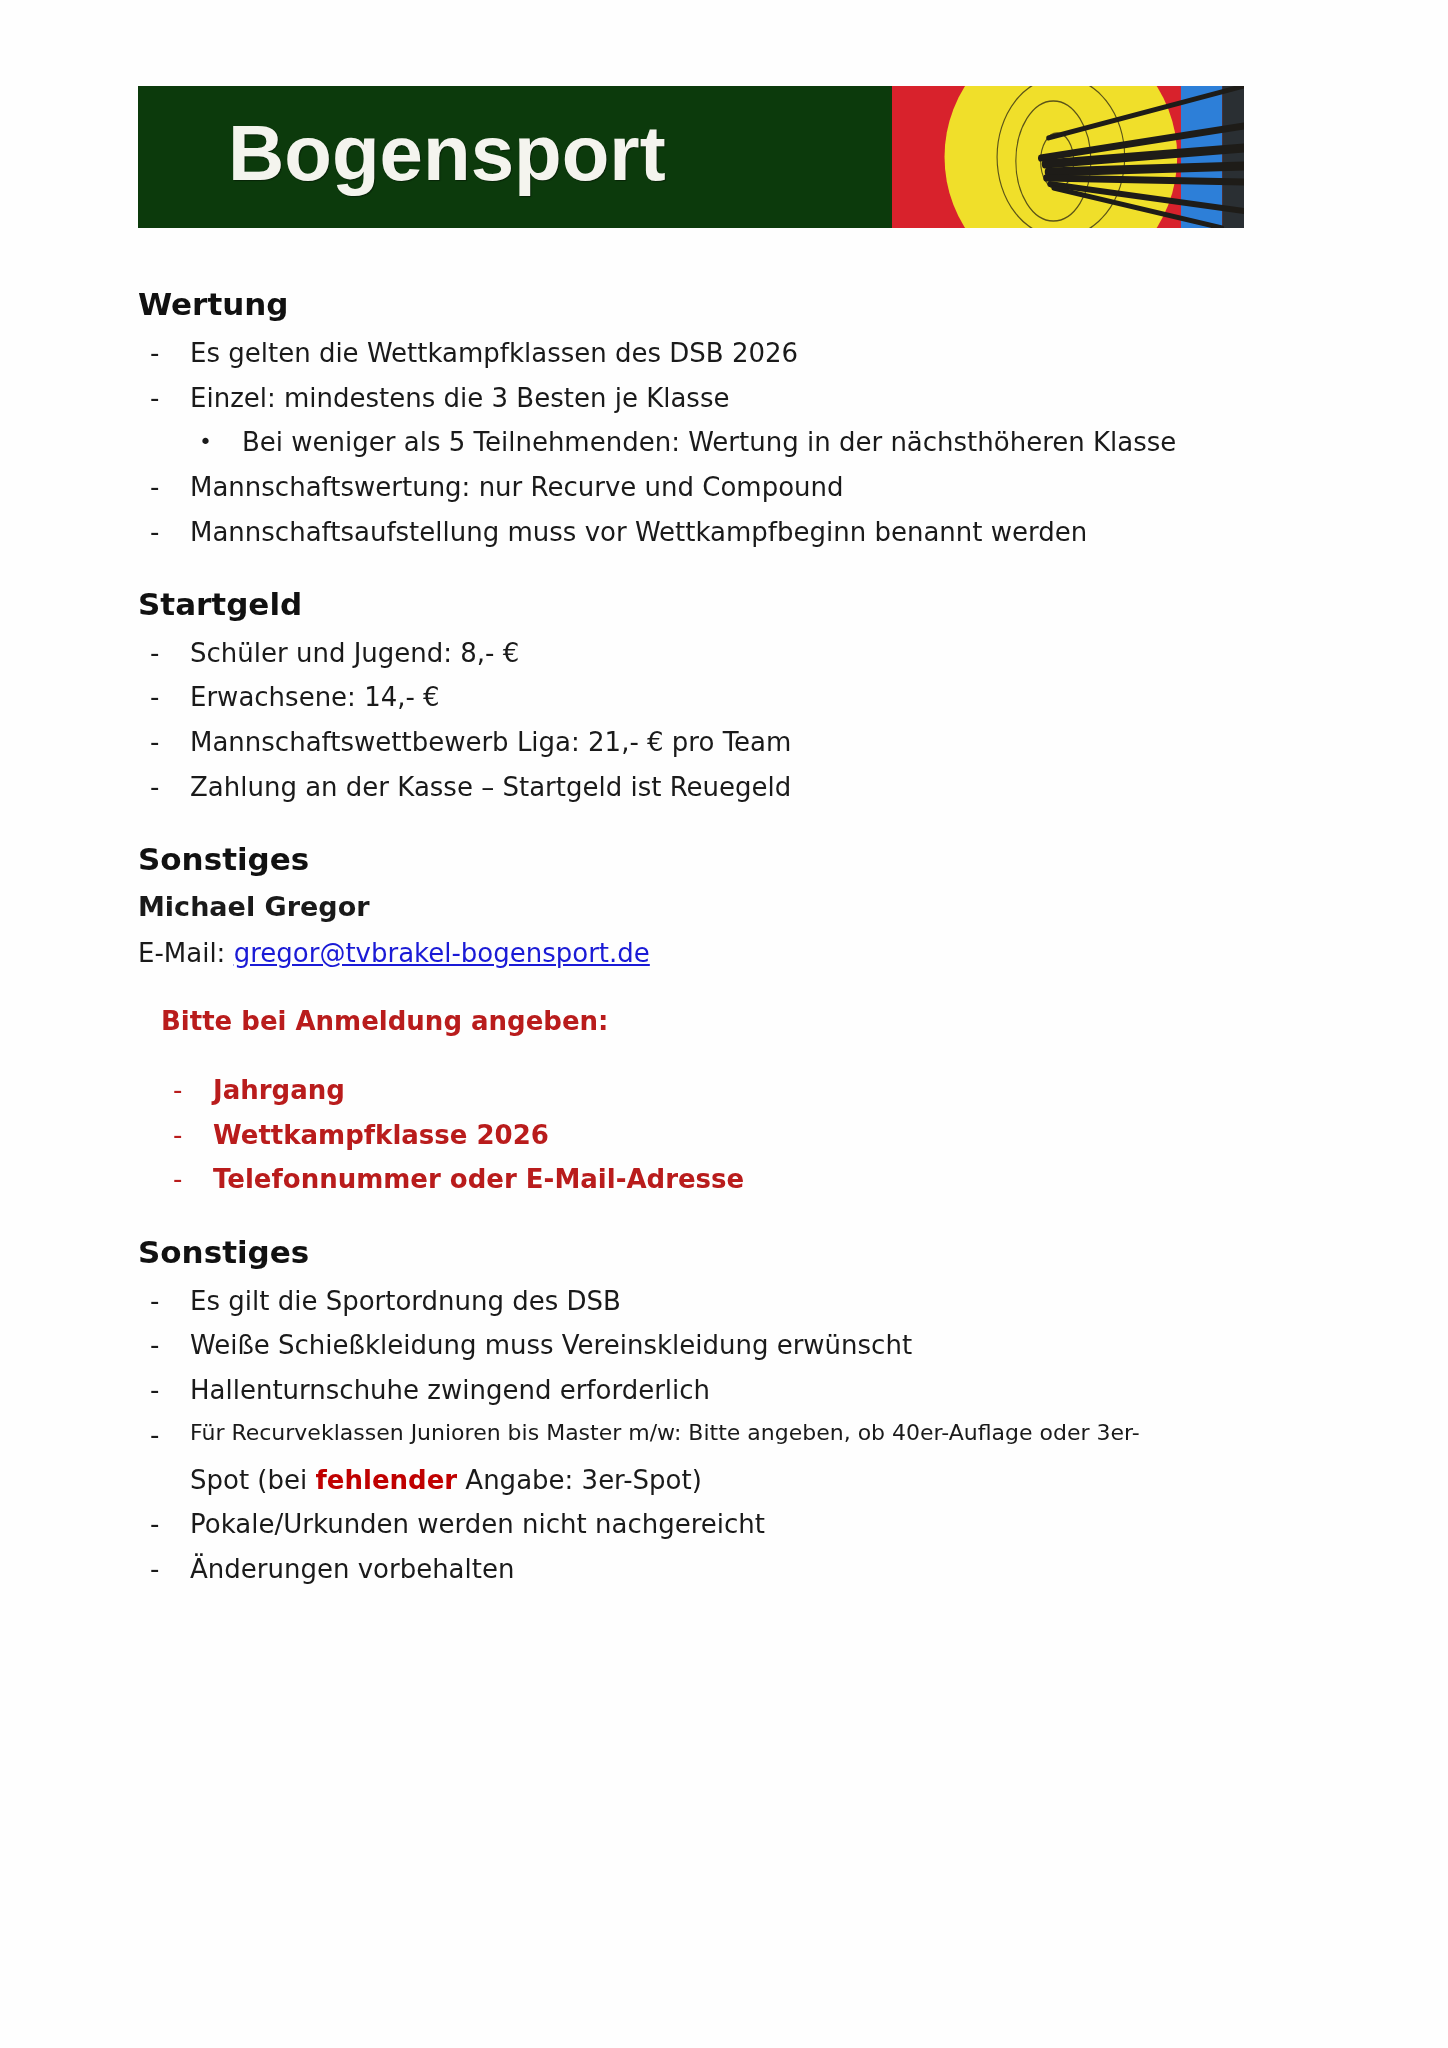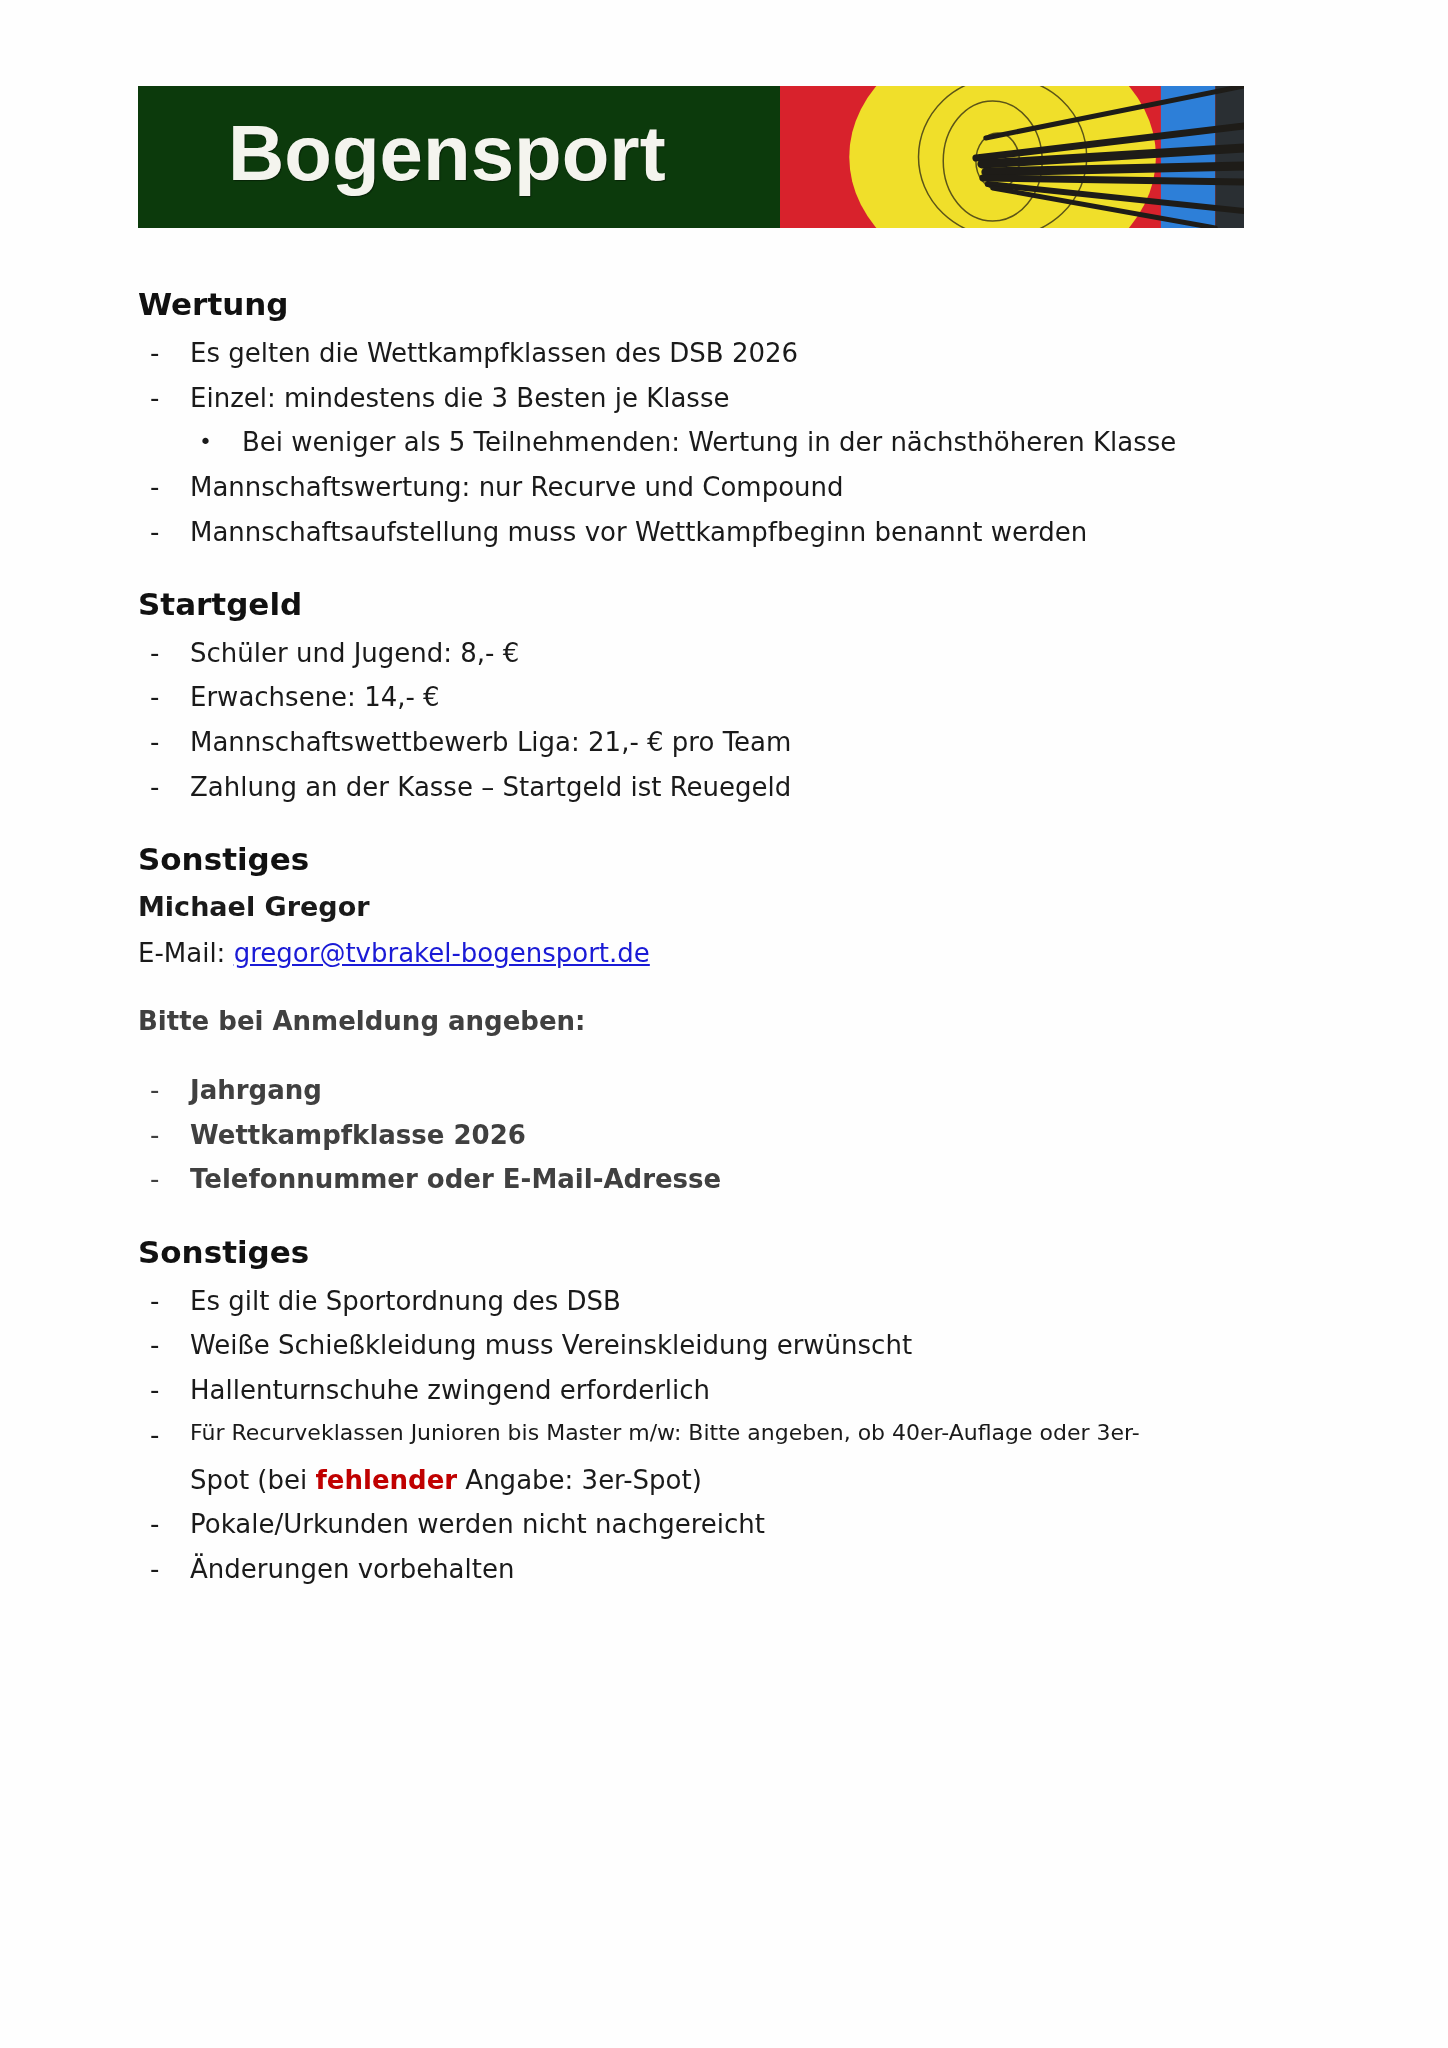--- a/index.html
+++ b/index.html
@@ -6,38 +6,38 @@
   body {
     width: 1448px; height: 2048px; background: #fefefe; position: relative;
     font-family: "DejaVu Sans", "Liberation Sans", sans-serif; color: #111;
     overflow: hidden;
   }
   .banner {
     position: absolute; left: 138px; top: 86px; width: 1106px; height: 142px;
     display: flex; overflow: hidden;
   }
   .banner-green {
-    width: 642px; height: 100%; background: #0c3a0c; position: relative;
+    width: 754px; height: 100%; background: #0c3a0c; position: relative;
   }
   .banner-title {
     position: absolute; left: 90px; top: 22px;
     font-family: "Liberation Sans", sans-serif; font-weight: bold;
     font-size: 78px; color: #f4f4ee; letter-spacing: 0px;
     text-shadow: 1px 1px 1px rgba(0,0,0,0.4);
   }
   .banner-target { flex: 1; height: 100%; position: relative; }
   .banner-target svg { width: 100%; height: 100%; display: block; }
 
   .h { position: absolute; left: 138px; font-weight: bold; font-size: 31px; color: #111; }
   .line { position: absolute; left: 0; font-size: 26px; color: #1a1a1a; white-space: nowrap; }
   .dash { position: absolute; left: 150px; }
   .txt { position: absolute; left: 190px; }
   .bullet-dot { position: absolute; left: 199px; font-size: 22px; }
   .bullet-txt { position: absolute; left: 242px; }
-  .red { color: #404040; font-weight: bold; }
+  .red { color: #b91c1c; font-weight: bold; margin-left: 23px; }
   .darkred { color: #c00000; font-weight: bold; }
   .link { color: #1a1ad6; text-decoration: underline; }
   .bold { font-weight: bold; }
 </style>
 </head>
 <body>
 
 <div class="banner">
   <div class="banner-green">
     <div class="banner-title">Bogensport</div>

